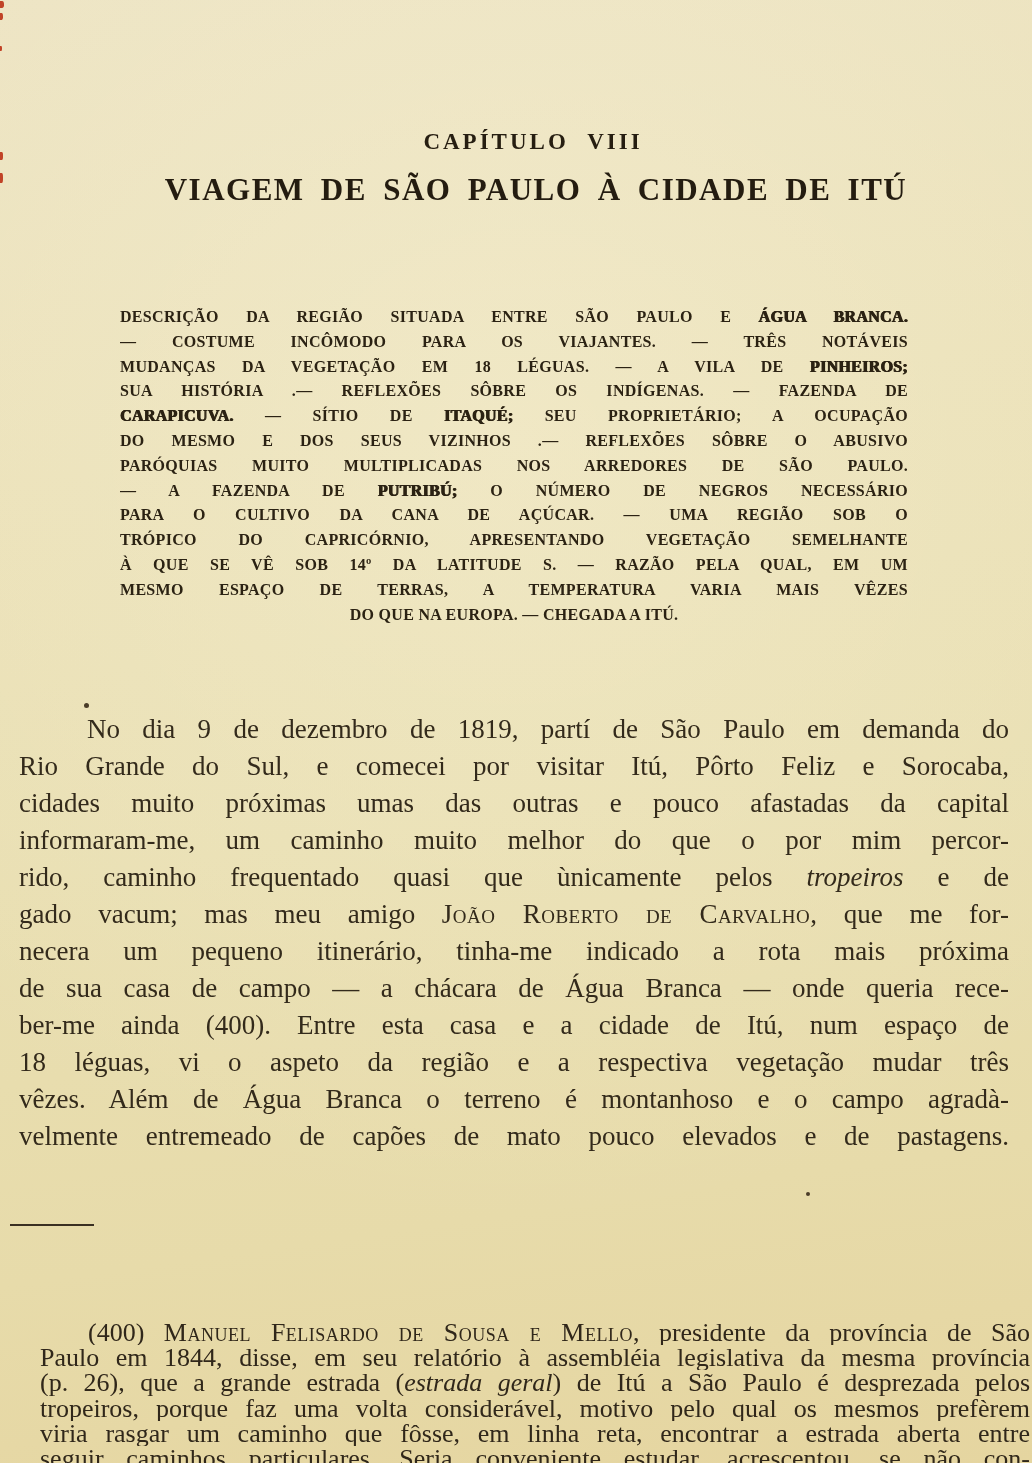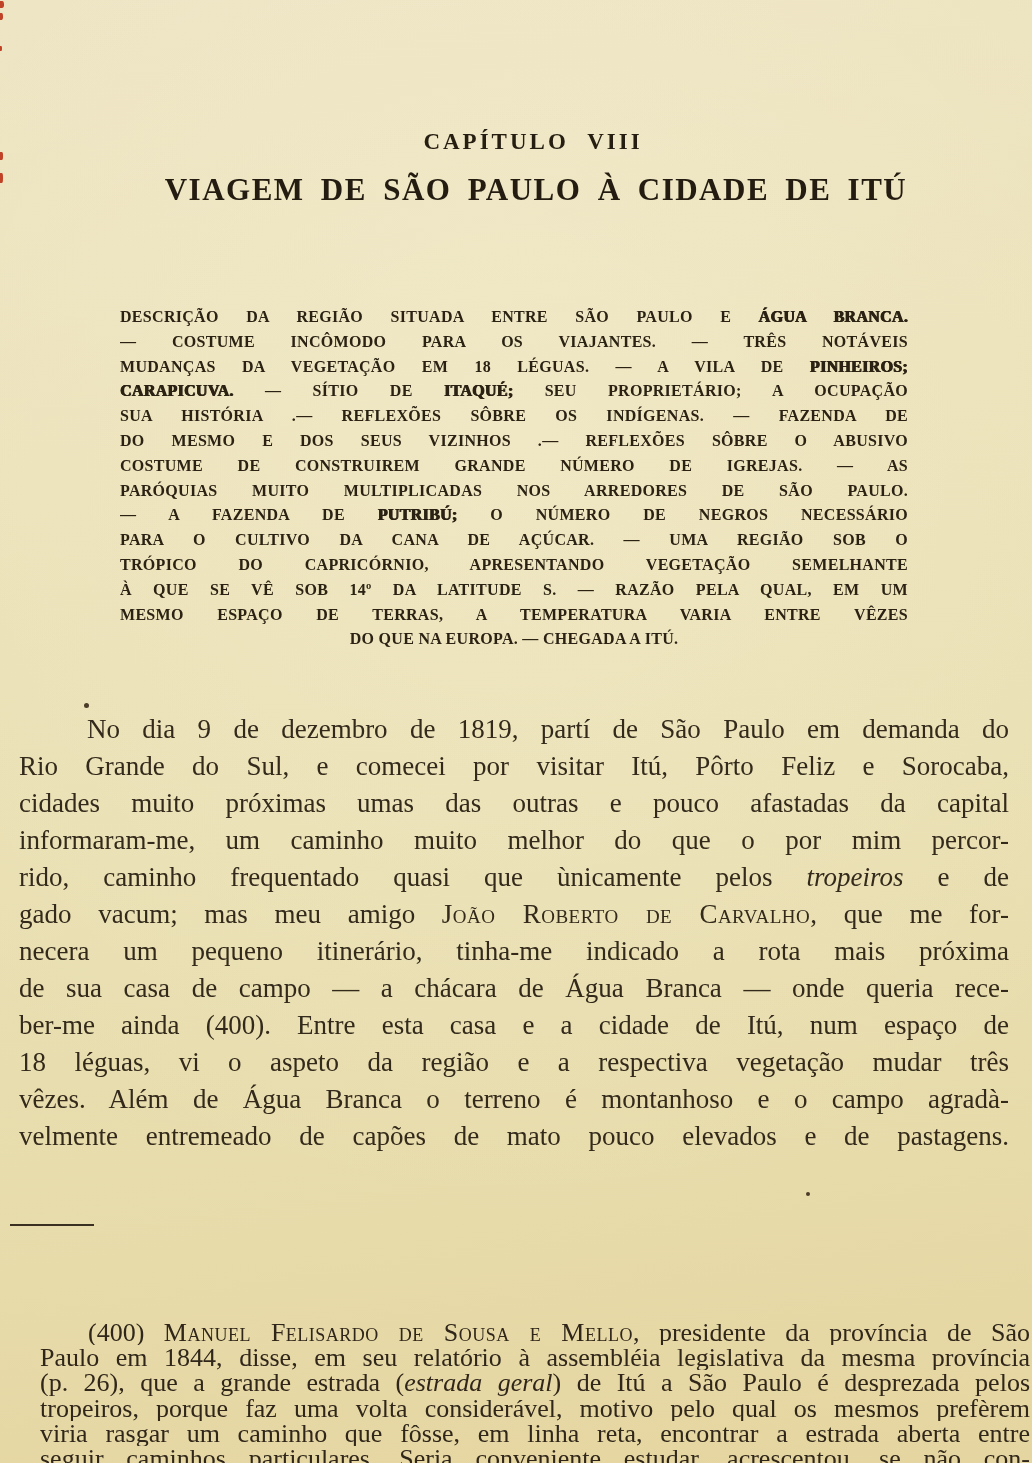--- a/index.html
+++ b/index.html
@@ -84,30 +84,29 @@
   <div class="speck" style="left:806px; top:1192px; width:4px; height:4px;"></div>
 
   <h3 class="chapter">CAPÍTULO VIII</h3>
 
   <h1 class="title">VIAGEM DE SÃO PAULO À CIDADE DE ITÚ</h1>
 
   <section class="summary">
       <div class="line"><span>DESCRIÇÃO DA REGIÃO SITUADA ENTRE SÃO PAULO E </span><span class="xb">ÁGUA BRANCA.</span></div>
       <div class="line"><span>— COSTUME INCÔMODO PARA OS VIAJANTES. — TRÊS NOTÁVEIS</span></div>
       <div class="line"><span>MUDANÇAS DA VEGETAÇÃO EM 18 LÉGUAS. — A VILA DE </span><span class="xb">PINHEIROS;</span></div>
+      <div class="line"><span>SUA HISTÓRIA .— REFLEXÕES SÔBRE OS INDÍGENAS. — FAZENDA DE</span></div>
       <div class="line"><span class="xb">CARAPICUVA.</span><span> — SÍTIO DE </span><span class="xb">ITAQUÉ;</span><span> SEU PROPRIETÁRIO; A OCUPAÇÃO</span></div>
-      <div class="line"><span>SUA HISTÓRIA .— REFLEXÕES SÔBRE OS INDÍGENAS. — FAZENDA DE</span></div>
       <div class="line"><span>DO MESMO E DOS SEUS VIZINHOS .— REFLEXÕES SÔBRE O ABUSIVO</span></div>
-      <div class="line"><span>COSTUME DE CONSTRUIREM GRANDE NÚMERO DE IGREJAS. — AS</span></div>
       <div class="line"><span>PARÓQUIAS MUITO MULTIPLICADAS NOS ARREDORES DE SÃO PAULO.</span></div>
       <div class="line"><span>— A FAZENDA DE </span><span class="xb">PUTRIBÚ;</span><span> O NÚMERO DE NEGROS NECESSÁRIO</span></div>
       <div class="line"><span>PARA O CULTIVO DA CANA DE AÇÚCAR. — UMA REGIÃO SOB O</span></div>
       <div class="line"><span>TRÓPICO DO CAPRICÓRNIO, APRESENTANDO VEGETAÇÃO SEMELHANTE</span></div>
       <div class="line"><span>À QUE SE VÊ SOB 14º DA LATITUDE S. — RAZÃO PELA QUAL, EM UM</span></div>
-      <div class="line"><span>MESMO ESPAÇO DE TERRAS, A TEMPERATURA VARIA ENTRE VÊZES</span></div>
+      <div class="line"><span>MESMO ESPAÇO DE TERRAS, A TEMPERATURA VARIA MAIS VÊZES</span></div>
       <div class="line center"><span>DO QUE NA EUROPA. — CHEGADA A ITÚ.</span></div>
     </section>
 
   <section class="bodytext">
       <div class="line indent"><span>No dia 9 de dezembro de 1819, partí de São Paulo em demanda do</span></div>
       <div class="line"><span>Rio Grande do Sul, e comecei por visitar Itú, Pôrto Feliz e Sorocaba,</span></div>
       <div class="line"><span>cidades muito próximas umas das outras e pouco afastadas da capital</span></div>
       <div class="line"><span>informaram-me, um caminho muito melhor do que o por mim percor-</span></div>
       <div class="line"><span>rido, caminho frequentado quasi que ùnicamente pelos </span><span class="it">tropeiros</span><span> e de</span></div>
       <div class="line"><span>gado vacum; mas meu amigo </span><span class="sc">João Roberto de Carvalho</span><span>, que me for-</span></div>

